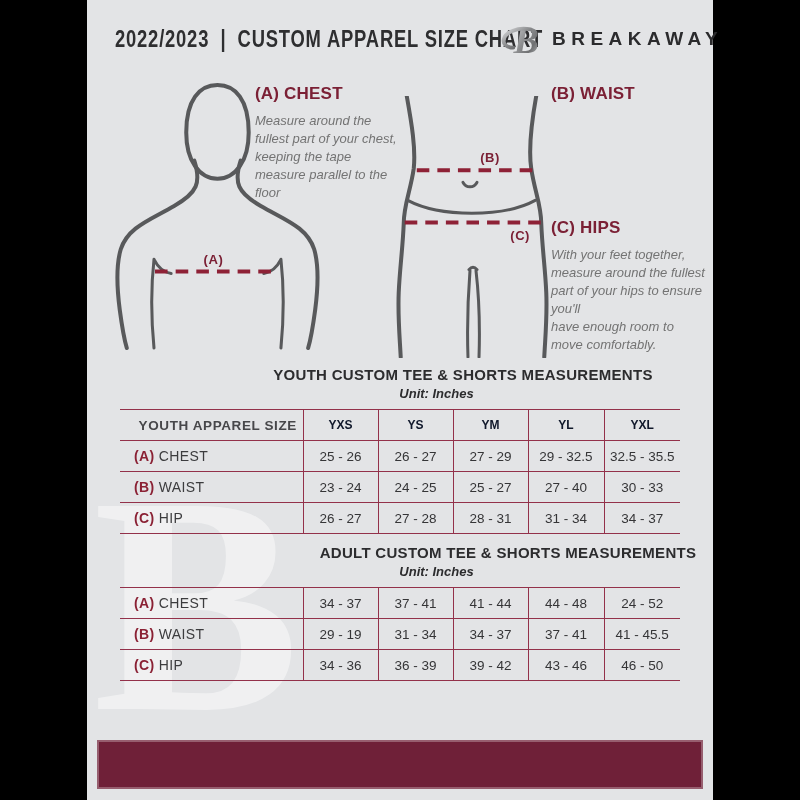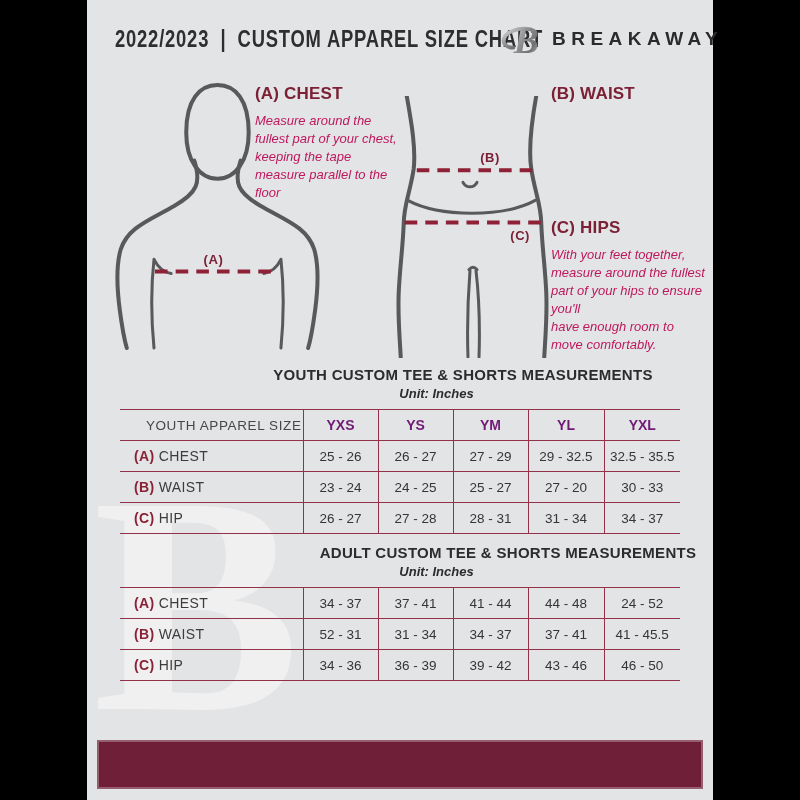--- a/index.html
+++ b/index.html
@@ -21,35 +21,35 @@
 
   
   .fig{position:absolute;z-index:1;}
   .fig path{fill:none;stroke:#58595b;stroke-width:4;stroke-linecap:round;}
   .fig path.thin{stroke-width:3;}
   .fig path.dash{stroke:#8e2136;stroke-width:4;stroke-dasharray:12.5 8;stroke-linecap:butt;}
   .diag-label{font:bold 13px "Liberation Sans",sans-serif;fill:#7b2035;letter-spacing:0.5px;}
 
   .instr{position:absolute;z-index:1;}
   .instr-h{font-weight:bold;font-size:17px;color:#7b2035;letter-spacing:0.2px;margin:0 0 8px 0;}
-  .instr-b{font-style:italic;font-size:13px;line-height:1.38;color:#be185d;margin:0;white-space:pre-line;}
+  .instr-b{font-style:italic;font-size:13px;line-height:1.38;color:#737373;margin:0;white-space:pre-line;}
 
   
   .sec-title{position:absolute;left:0;width:752px;text-align:center;font-weight:bold;
              font-size:15px;letter-spacing:0.3px;color:#2c2c2e;z-index:1;}
   .sec-unit{position:absolute;left:0;width:699px;text-align:center;font-weight:bold;
             font-style:italic;font-size:13px;color:#2c2c2e;z-index:1;}
   table.size-table{position:absolute;left:33px;width:560px;border-collapse:collapse;
                    table-layout:fixed;z-index:1;}
   table.size-table{border-top:1.5px solid #93314a;}
   .size-table tr{height:31px;border-bottom:1.5px solid #93314a;}
   .size-table th:not(:first-child),.size-table td:not(:first-child){border-left:1.5px solid #93314a;}
-  .size-table th.size-col{font-weight:normal;font-size:13.5px;letter-spacing:0.6px;
-                          color:#47474a;text-align:right;padding-left:14px;}
-  .size-table th.size-hdr{font-weight:bold;font-size:14px;color:#701a75;text-align:center;}
+  .size-table th.size-col{font-weight:bold;font-size:13.5px;letter-spacing:0.6px;
+                          color:#47474a;text-align:center;padding-left:14px;}
+  .size-table th.size-hdr{font-weight:bold;font-size:12px;color:#0f172a;text-align:center;}
   .size-table td.row-label{text-align:left;padding-left:14px;font-size:14px;color:#3c3c3e;
                            letter-spacing:0.4px;}
   .size-table td.row-label b{color:#8a2134;font-weight:bold;margin-right:4px;}
   .size-table td.val{text-align:center;font-size:13.5px;color:#353537;}
 
   
   .footer-bar{position:absolute;left:10px;top:740px;width:606px;height:49px;background:#6f2038;
               border:2px solid rgba(255,255,255,0.28);box-sizing:border-box;z-index:2;}
 </style>
 </head>
@@ -142,21 +142,21 @@
         <td class="val">26 - 27</td>
         <td class="val">27 - 29</td>
         <td class="val">29 - 32.5</td>
         <td class="val">32.5 - 35.5</td>
       </tr>
       <tr>
         <td class="row-label"><b>(B)</b><span>WAIST</span></td>
         <td class="val">23 - 24</td>
         <td class="val">24 - 25</td>
         <td class="val">25 - 27</td>
-        <td class="val">27 - 20</td>
+        <td class="val">27 - 40</td>
         <td class="val">30 - 33</td>
       </tr>
       <tr>
         <td class="row-label"><b>(C)</b><span>HIP</span></td>
         <td class="val">26 - 27</td>
         <td class="val">27 - 28</td>
         <td class="val">28 - 31</td>
         <td class="val">31 - 34</td>
         <td class="val">34 - 37</td>
       </tr>
@@ -178,21 +178,21 @@
       <tr>
         <td class="row-label"><b>(A)</b><span>CHEST</span></td>
         <td class="val">34 - 37</td>
         <td class="val">37 - 41</td>
         <td class="val">41 - 44</td>
         <td class="val">44 - 48</td>
         <td class="val">24 - 52</td>
       </tr>
       <tr>
         <td class="row-label"><b>(B)</b><span>WAIST</span></td>
-        <td class="val">52 - 31</td>
+        <td class="val">29 - 19</td>
         <td class="val">31 - 34</td>
         <td class="val">34 - 37</td>
         <td class="val">37 - 41</td>
         <td class="val">41 - 45.5</td>
       </tr>
       <tr>
         <td class="row-label"><b>(C)</b><span>HIP</span></td>
         <td class="val">34 - 36</td>
         <td class="val">36 - 39</td>
         <td class="val">39 - 42</td>

